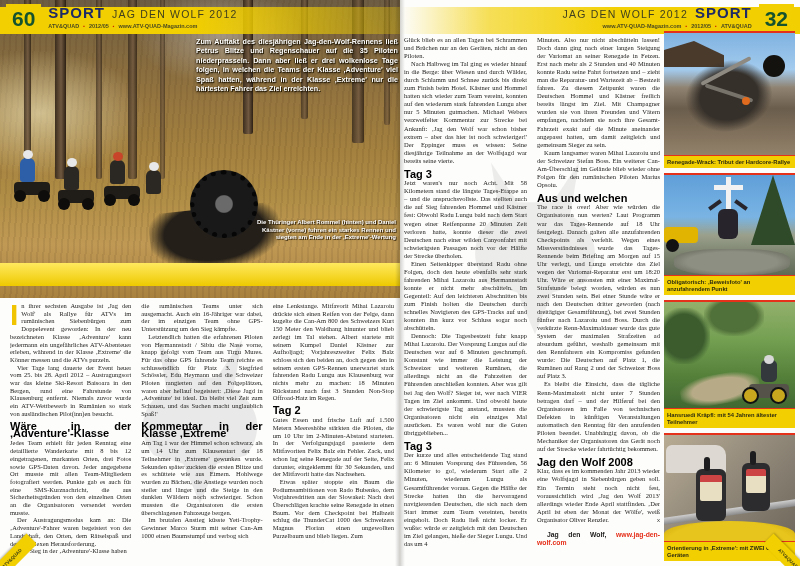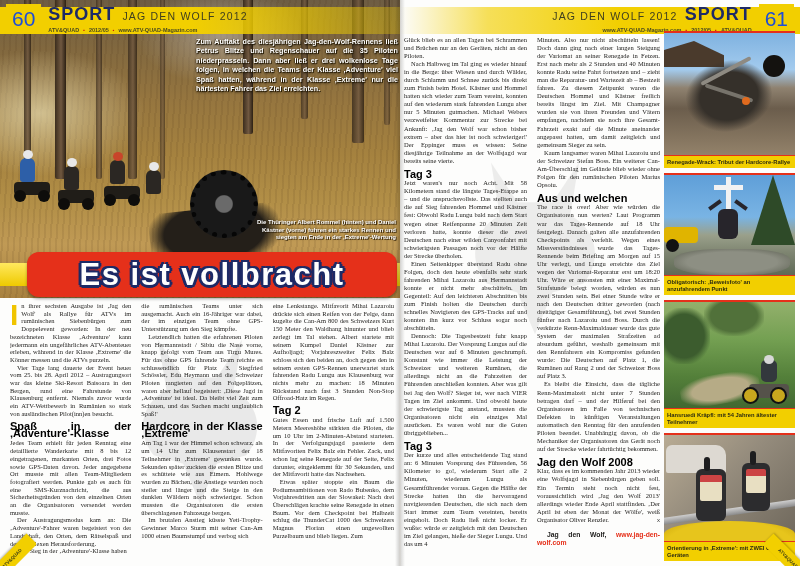--- a/index.html
+++ b/index.html
@@ -8,23 +8,23 @@
   .page{position:absolute;top:0;height:566px;width:400px;background:#fdfdfc;}
   .page.left{left:0;} .page.right{left:400px;}
 
   
   .band-l{position:absolute;left:0;top:7px;width:400px;height:27px;
     background:linear-gradient(90deg,#f2cf00 0%,#f2cf00 48%,rgba(242,207,0,.62) 78%,rgba(242,207,0,.3) 100%);}
   .band-r{position:absolute;left:0;top:7px;width:400px;height:27px;
     background:linear-gradient(90deg,rgba(242,207,0,0) 0%,rgba(242,207,0,.65) 22%,#f2cf00 55%);}
   .hdr{position:absolute;top:4px;display:flex;align-items:flex-start;gap:7px;font-family:"Liberation Sans",sans-serif;}
   .hdr-left{left:6px;} .hdr-right{right:6px;justify-content:flex-end;}
-  .pagenum{background:#f2cf00;color:#1d4ed8;font-weight:normal;font-size:21px;line-height:26px;padding:2px 6px 1px 6px;}
+  .pagenum{background:#f2cf00;color:#14532d;font-weight:bold;font-size:21px;line-height:26px;padding:2px 6px 1px 6px;}
   .hdr-txt .row1{display:flex;align-items:baseline;gap:7px;}
-  .sport{color:#1d2a66;font-weight:bold;font-size:18px;letter-spacing:1px;}
+  .sport{color:#1d2a66;font-weight:bold;font-size:15px;letter-spacing:1px;}
   .ttl{color:#40401e;font-weight:normal;font-size:10.5px;letter-spacing:1.2px;}
   .row2{font-size:5.5px;font-weight:bold;color:#4a4a20;margin-top:2px;display:flex;gap:4px;align-items:center;}
   .hdr-right .row1,.hdr-right .row2{justify-content:flex-end;}
   .sep{color:#cc2200;font-size:5px;}
 
   
   .photo-main{position:absolute;left:0;top:0;width:400px;height:298px;overflow:hidden;
     background:
       radial-gradient(150px 90px at 10% 38%,rgba(255,250,210,.55),transparent 70%),
       radial-gradient(120px 70px at 55% 12%,rgba(235,240,255,.35),transparent 70%),
@@ -153,43 +153,40 @@
           <span>ATV&amp;QUAD</span>
           <span class="sep">▪</span>
           <span>2012/05</span>
           <span class="sep">▪</span>
           <span>www.ATV-QUAD-Magazin.com</span>
         </div>
       </div>
     </header>
 
     <div class="yellow-band"></div>
-    <div class="headline-box">
-      <span class="headline">Es ist vollbracht</span>
-    </div>
 
     <svg class="wolfmark" style="left:95px;top:308px;width:210px;height:240px;" viewBox="0 0 100 100">
       <path d="M30,8 L42,26 L58,26 L70,8 L66,32 C78,38 81,52 72,63 L58,67 L50,86 L42,67 L28,63 C19,52 22,38 34,32 Z"></path>
       <circle cx="41" cy="44" r="4"></circle>
         <circle cx="59" cy="44" r="4"></circle>
     </svg>
 
     <div class="cols cols-left">
       <div class="col">
         <p class="nofirst"><span class="dropcap">I</span><span>n ihrer sechsten Ausgabe ist ‚Jag den Wolf' als Rallye für ATVs im rumänischen Siebenbürgen zum Doppelevent geworden: In der neu bezeichneten Klasse ‚Adventure' kann jedermann ein ungefährliches ATV-Abenteuer erleben, während in der Klasse ‚Extreme' die Könner messen und die ATVs purzeln.</span></p>
         <p>Vier Tage lang dauerte der Event heuer vom 25. bis 28. April 2012 – Austragungsort war das kleine Ski-Resort Baisoara in den Bergen, rund eine Fahrstunde von Klausenburg entfernt. Niemals zuvor wurde ein ATV-Wettbewerb in Rumänien so stark von ausländischen Pilot(inn)en besucht.</p>
-        <h4>Spaß in der ‚Adventure'-Klasse</h4>
+        <h4>Wäre in der ‚Adventure'-Klasse</h4>
         <p class="nofirst">Jedes Team erhielt für jeden Renntag eine detaillierte Wanderkarte mit 8 bis 12 eingetragenen, markanten Orten, drei Fotos sowie GPS-Daten davon. Jeder angegebene Ort musste mit allen Team-Mitgliedern fotografiert werden. Punkte gab es auch für eine SMS-Kurznachricht, die aus Sicherheitsgründen von den einzelnen Orten an die Organisatoren versendet werden musste.</p>
         <p>Der Austragungsmodus kam an: Die ‚Adventure'-Fahrer waren begeistert von der Landschaft, den Orten, dem Rätselspaß und der komplexen Herausforderung.</p>
         <p>Den Sieg in der ‚Adventure'-Klasse haben</p>
       </div>
       <div class="col">
         <p class="nofirst">die rumänischen Teams unter sich ausgemacht. Auch ein 16-Jähriger war dabei, der im einzigen Team ohne GPS-Unterstützung um den Sieg kämpfte.</p>
         <p>Letztendlich hatten die erfahrenen Piloten von Hermannstadt / Sibiu die Nase vorne, knapp gefolgt vom Team aus Tirgu Mures. Für das ohne GPS fahrende Team reichte es schlussendlich für Platz 3. Siegfried Schössler, Edu Heymann und die Schweizer Piloten rangierten auf den Folgeplätzen, waren aber hellauf begeistert: ‚Diese Jagd in ‚Adventure' ist ideal. Da bleibt viel Zeit zum Schauen, und das Suchen macht unglaublich Spaß!'</p>
-        <h4>Hardcore in der Klasse ‚Extreme'</h4>
+        <h4>Kommentar in der Klasse ‚Extreme'</h4>
         <p class="nofirst">Am Tag 1 war der Himmel schon schwarz, als um 14 Uhr zum Klausenstart der 18 Teilnehmer in ‚Extreme' gewunken wurde. Sekunden später zuckten die ersten Blitze und es schüttete wie aus Eimern. Hohlwege wurden zu Bächen, die Anstiege wurden noch steiler und länger und die Steige in den dunklen Wäldern noch schwieriger. Schon mussten die Organisatoren die ersten überschlagenen Fahrzeuge bergen.</p>
         <p>Im brutalen Anstieg küsste Yeti-Trophy-Gewinner Marco Sturm mit seiner Can-Am 1000 einen Baumstumpf und verbog sich</p>
       </div>
       <div class="col">
         <p class="nofirst">eine Lenkstange. Mitfavorit Mihai Lazaroiu drückte sich einen Reifen von der Felge, dann kugelte die Can-Am 800 des Schweizers Kurt 150 Meter den Waldhang hinunter und blieb zerlegt im Tal stehen. Albert startete mit seinem Kumpel Daniel Kästner zur Aufholjagd; Vorjahreszweiter Felix Balz schloss sich den beiden an, doch gegen den in seinem ersten GPS-Rennen unerwartet stark fahrenden Radu Lungu aus Klausenburg war nichts mehr zu machen: 18 Minuten Rückstand nach fast 3 Stunden Non-Stop Offroad-Hatz im Regen.</p>
         <h4>Tag 2</h4>
         <p class="nofirst">Gutes Essen und frische Luft auf 1.500 Metern Meereshöhe stärkten die Piloten, die um 10 Uhr im 2-Minuten-Abstand starteten. In der Verfolgungsjagd passierte dem Mitfavoriten Felix Balz ein Fehler. Zack, und schon lag seine Renegade auf der Seite, Felix darunter, eingeklemmt für 30 Sekunden, und der Mitfavorit hatte das Nachsehen.</p>
         <p>Etwas später stoppte ein Baum die Podiumsambitionen von Rado Bubenko, dem Vorjahresdritten aus der Slowakei: Nach drei Überschlägen krachte seine Renegade in einen Baum. Vor dem Checkpoint bei Halbzeit schlug die ThunderCat 1000 des Schweizers Magnus Florian einen ungewollten Purzelbaum und blieb liegen. Zum</p>
       </div>
     </div>
@@ -211,21 +208,21 @@
           <span class="sport">SPORT</span>
         </div>
         <div class="row2">
           <span>www.ATV-QUAD-Magazin.com</span>
           <span class="sep">▪</span>
           <span>2012/05</span>
           <span class="sep">▪</span>
           <span>ATV&amp;QUAD</span>
         </div>
       </div>
-      <span class="pagenum">61</span>
+      <span class="pagenum">32</span>
     </header>
 
     <svg class="wolfmark" style="left:25px;top:130px;width:220px;height:250px;opacity:.11;" viewBox="0 0 100 100">
       <path d="M30,8 L42,26 L58,26 L70,8 L66,32 C78,38 81,52 72,63 L58,67 L50,86 L42,67 L28,63 C19,52 22,38 34,32 Z"></path>
       <circle cx="41" cy="44" r="4"></circle>
         <circle cx="59" cy="44" r="4"></circle>
     </svg>
 
     <div class="cols cols-right">
       <div class="col">

